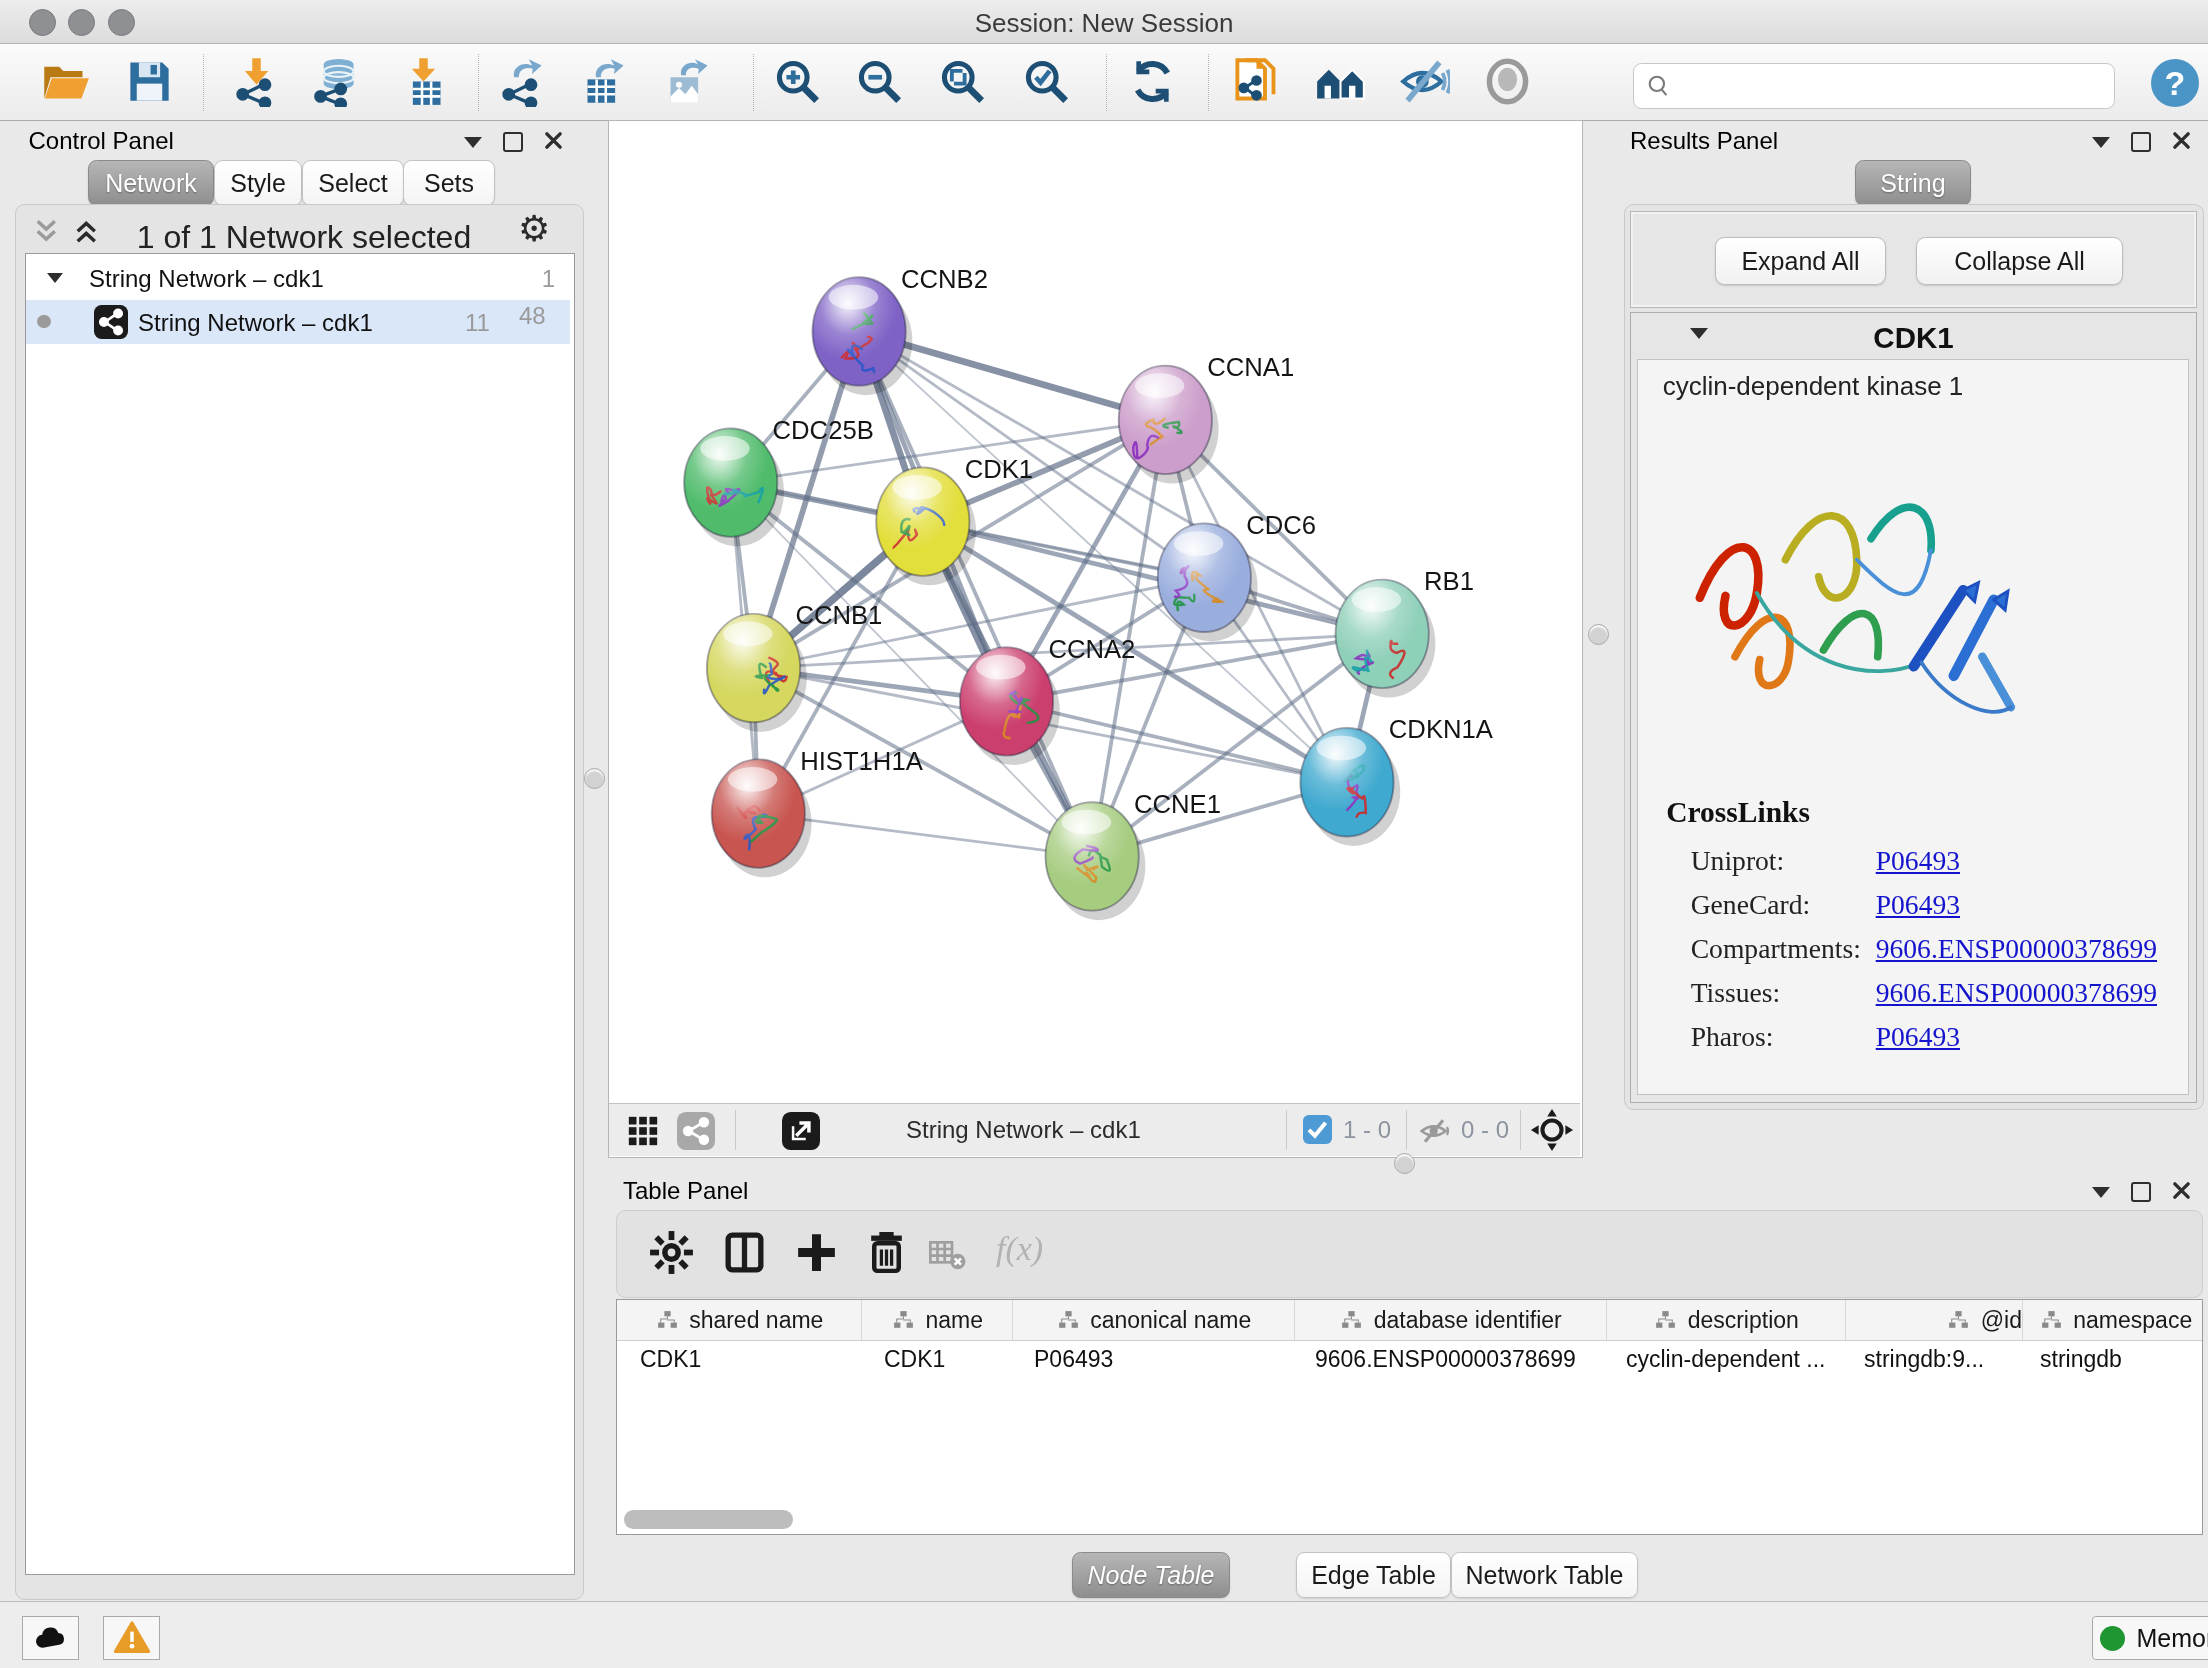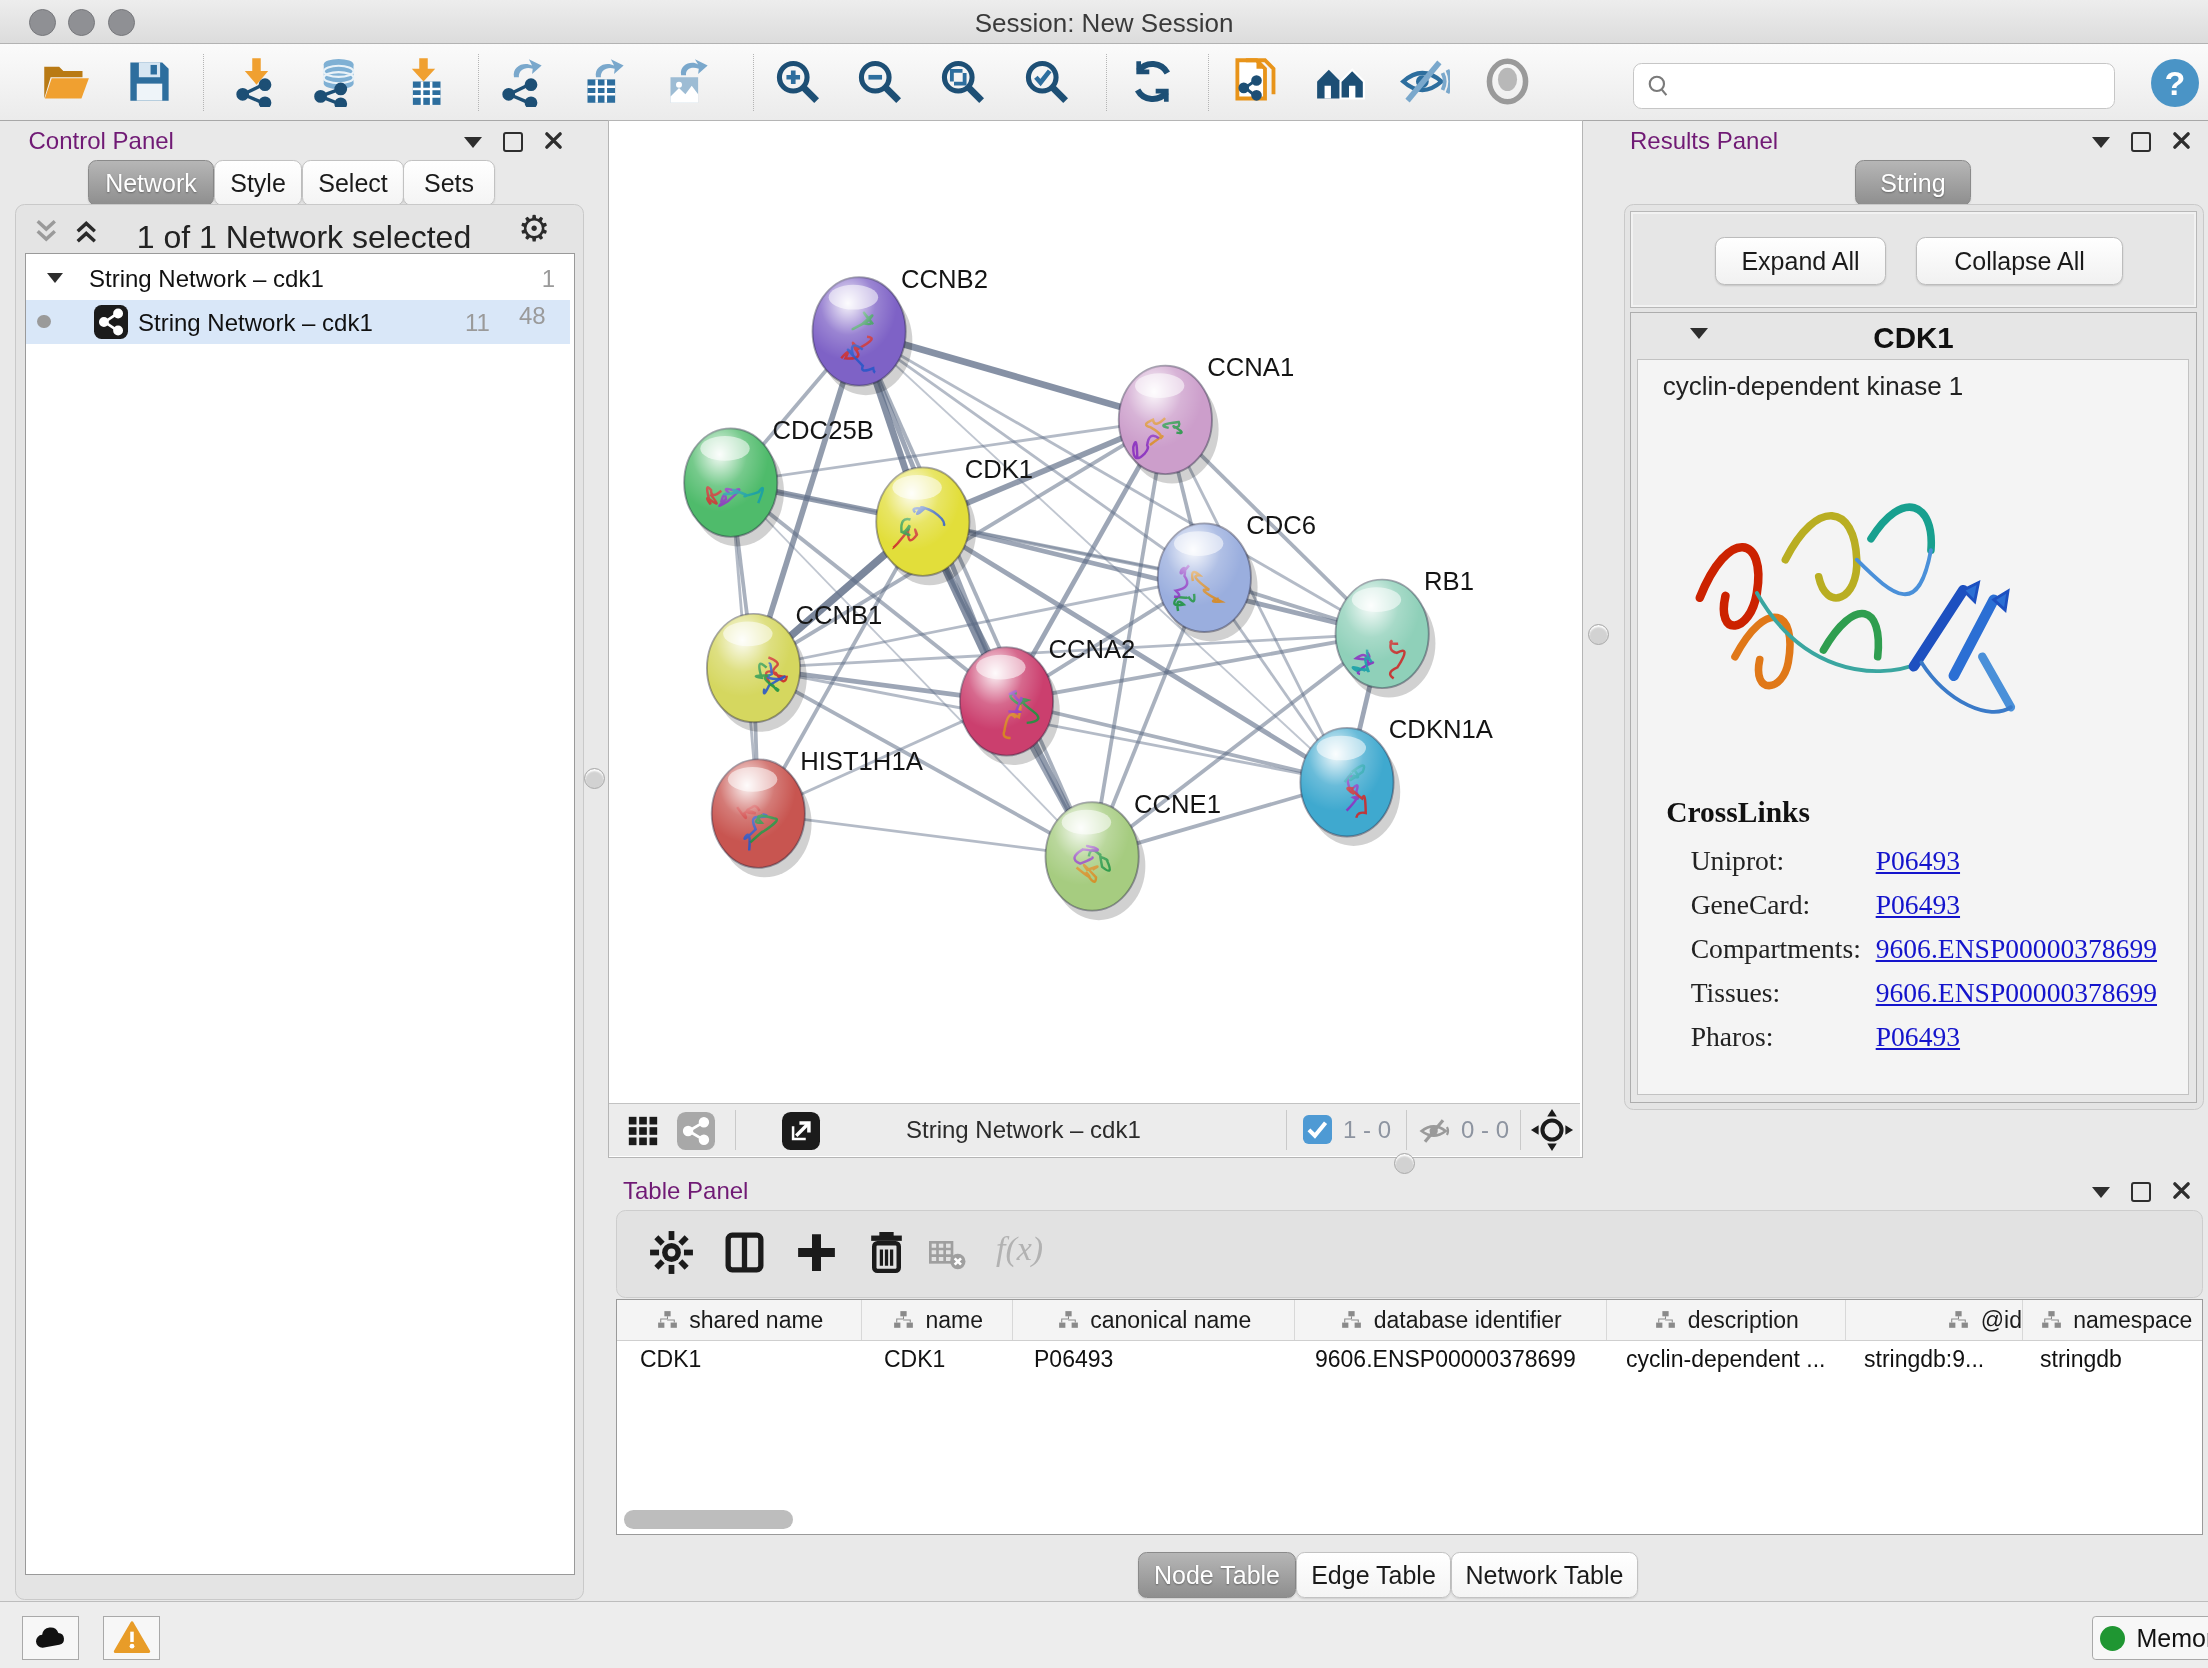--- a/index.html
+++ b/index.html
@@ -20,21 +20,21 @@
   .tbicon svg{width:51px;height:51px;}
   .tbdiv{top:9.5px;width:0;height:57px;border-left:1.9px dotted #b4b4b4;}
   #search-box{left:1633px;top:19px;width:480px;height:44px;background:#fff;
     border:1.9px solid #c6c6c6;border-radius:8.6px;}
   #search-box input{position:absolute;left:49px;top:3.8px;width:418px;height:32px;border:none;outline:none;
     font-size:23px;font-family:"Liberation Sans",sans-serif;background:transparent;}
   #help-btn{left:2151px;top:15px;width:48px;height:48px;border-radius:50%;background:#4a94c6;
     color:#fff;font-size:34px;font-weight:bold;text-align:center;line-height:48px;}
 
   
-  .panel-title{font-size:24px;color:#701a75;}
+  .panel-title{font-size:24px;color:#000000;}
   .winctl{display:flex;align-items:center;gap:21px;}
   .tri-down{width:0;height:0;border-left:9.5px solid transparent;border-right:9.5px solid transparent;
     border-top:11.4px solid #2e2e2e;}
   .win-box{width:16px;height:16px;border:2.4px solid #2e2e2e;border-radius:2.9px;}
   .win-x svg{width:19px;height:19px;}
 
   .tab{position:absolute;height:44px;border:1px solid #c2c2c2;border-radius:8.6px;
     background:linear-gradient(#ffffff,#f4f4f4);box-shadow:0 1px 1.9px rgba(0,0,0,.12);
     font-size:25px;color:#1a1a1a;display:flex;align-items:center;justify-content:center;}
   .tab.selected{background:linear-gradient(#b6b6b6,#8e8e8e);color:#fff;
@@ -785,21 +785,21 @@
         <div class="td" style="width: 150px;">CDK1</div>
         <div class="td" style="width: 281px;">P06493</div>
         <div class="td" style="width: 311px;">9606.ENSP00000378699</div>
         <div class="td" style="width: 238px;">cyclin-dependent ...</div>
         <div class="td" style="width: 176px;">stringdb:9...</div>
         <div class="td" style="width: 185px;">stringdb</div>
       </div>
   </div>
   <div id="hscroll-thumb" class="abs"></div>
   <div id="tp-tabs">
-      <div class="tab selected" style="left: 1138px; width: 156px; top: 1552px;">Node Table</div>
+      <div class="tab selected" style="left: 1072px; width: 156px; top: 1552px; font-style: italic;">Node Table</div>
       <div class="tab" style="left: 1296px; width: 153px; top: 1552px;">Edge Table</div>
       <div class="tab" style="left: 1451px; width: 185px; top: 1552px;">Network Table</div>
     </div>
 
   <div id="statusbar" class="abs">
     <div class="sb-btn" style="left:22px;width:55px">
       <svg viewBox="0 0 24 24" style="width:36px;height:36px">
           <path d="M6.5 18.5 a4.3 4.3 0 0 1-.4-8.6 a5.6 5.6 0 0 1 10.8-1.3 a4 4 0 0 1 .6 7.9 Z" fill="#111"></path>
         </svg>
     </div>

